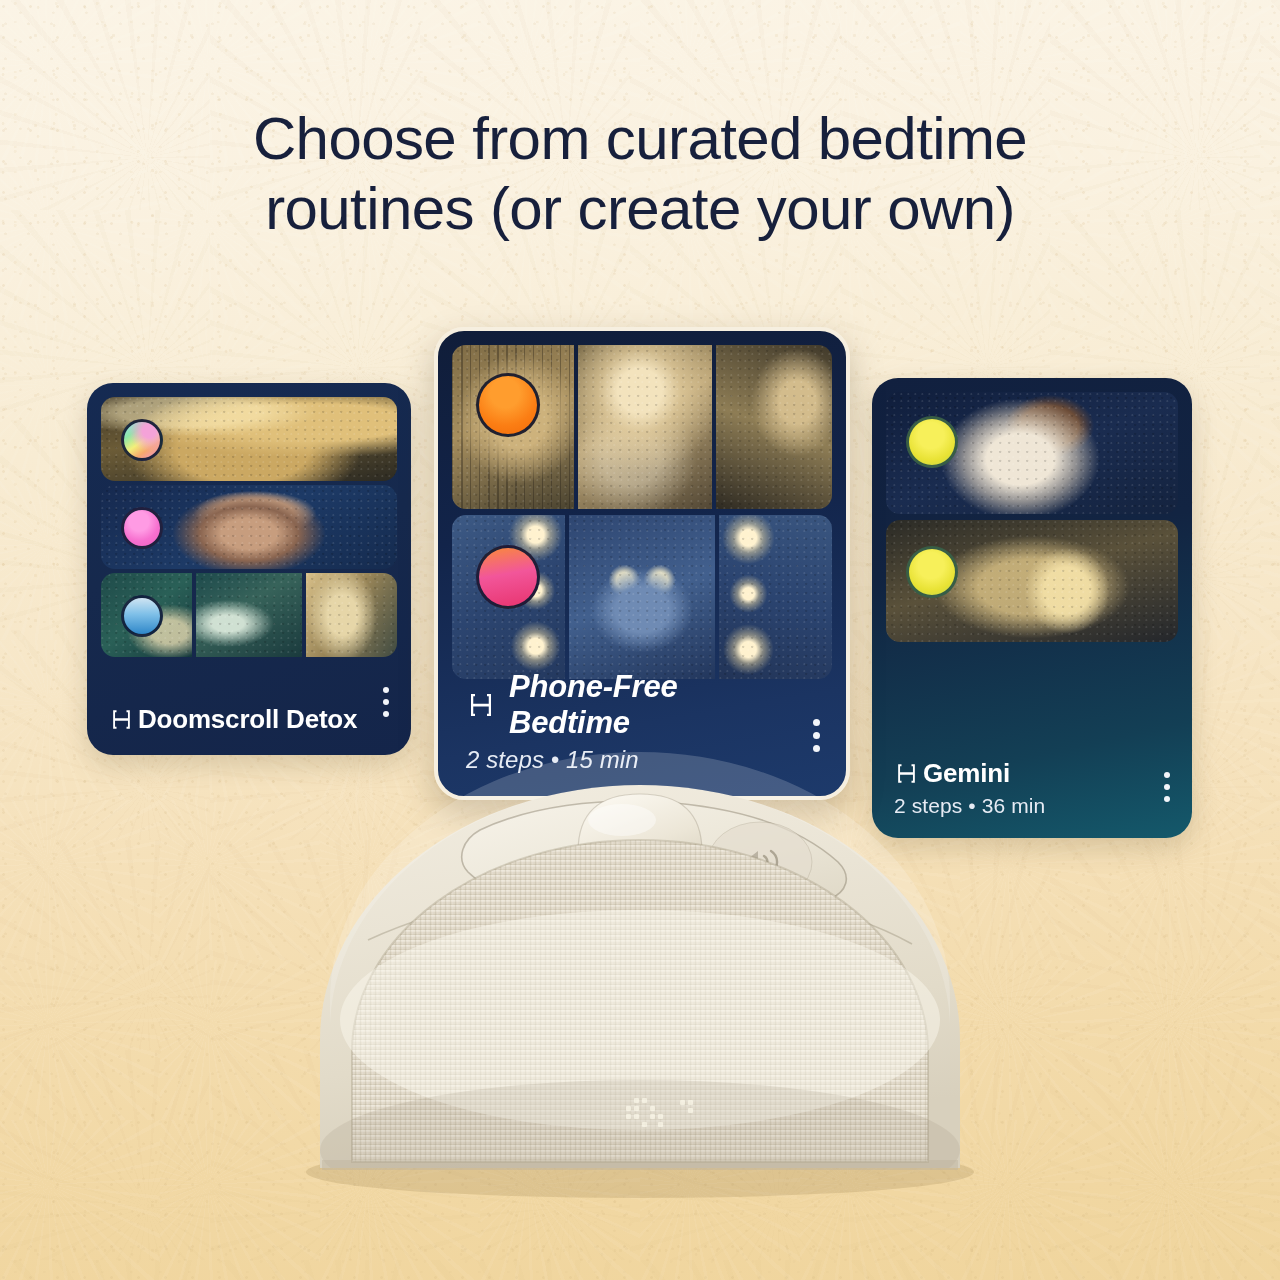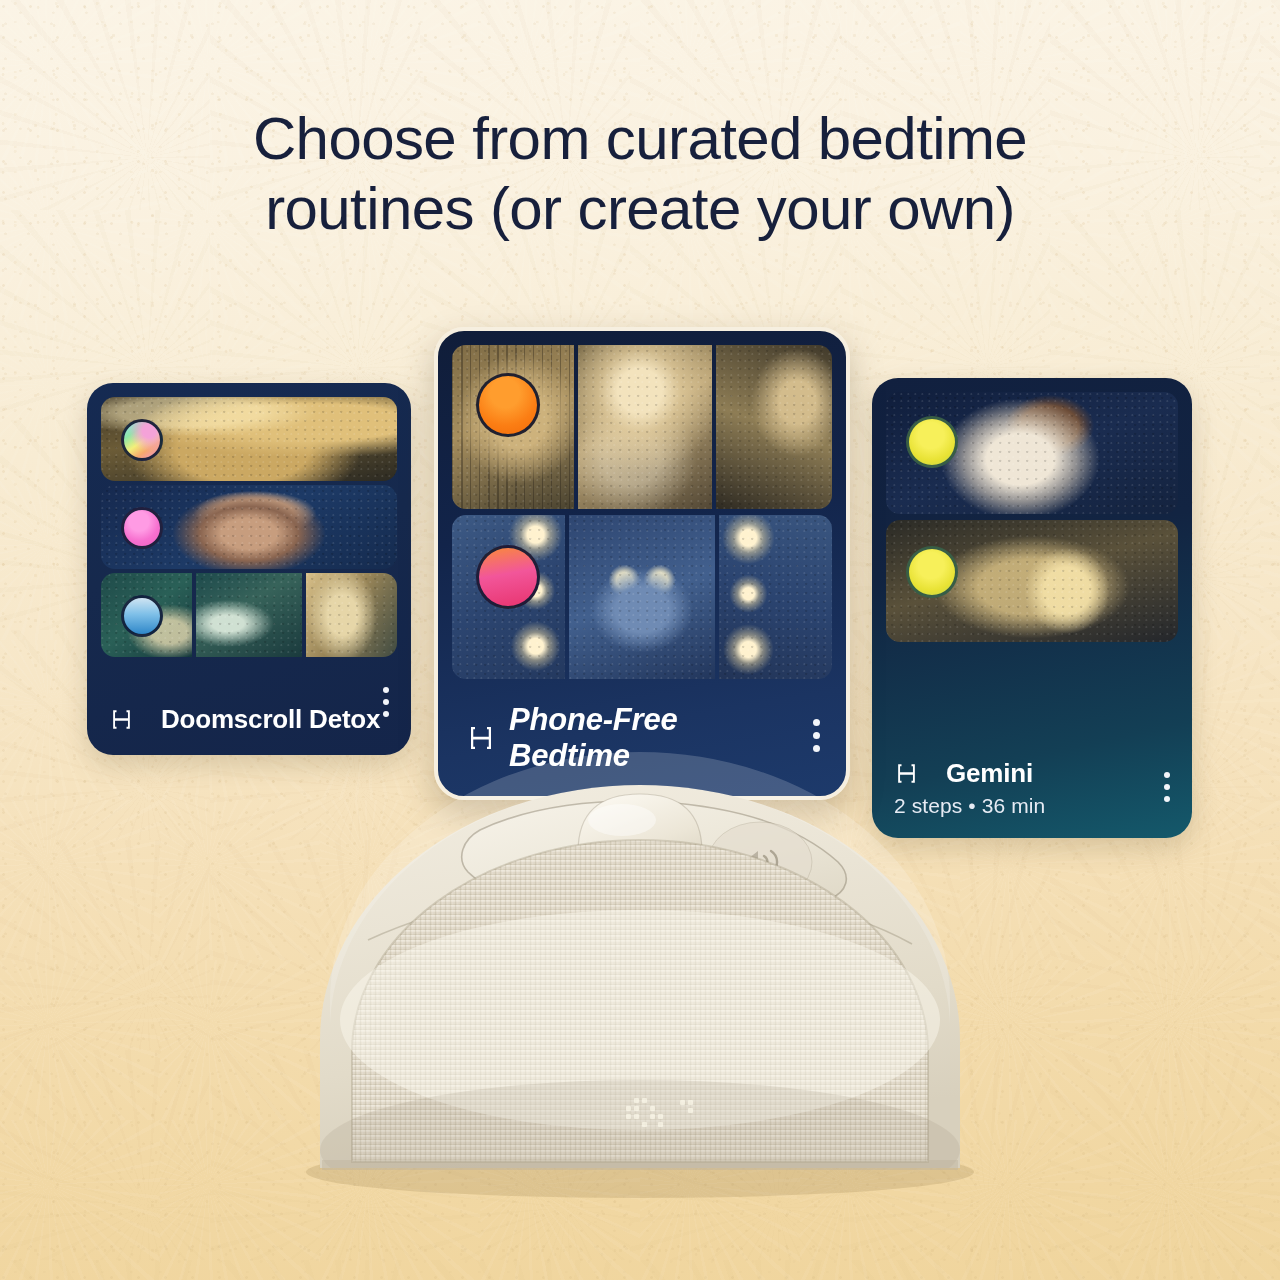--- a/index.html
+++ b/index.html
@@ -224,21 +224,21 @@
     background-size: 7px 7px, 9px 9px;
     pointer-events: none;
   }
 
   
   .card-foot {
     position: absolute;
     left: 0; right: 0; bottom: 0;
     padding: 0 22px 20px 22px;
   }
-  .foot-title-row { display: flex; align-items: center; gap: 27px; }
+  .foot-title-row { display: flex; align-items: center; gap: 4px; }
   .home-icon { width: 25px; height: 25px; flex: 0 0 auto; display: block; }
   .card-title {
     color: #ffffff;
     font-weight: 600;
     letter-spacing: -0.2px;
   }
   .card-sub {
     color: #e6ebf4;
     margin-top: 5px;
     letter-spacing: 0.1px;
@@ -353,20 +353,21 @@
       <div class="badge badge-magenta" style="left:38px; top:214px; width:64px; height:64px;"></div>
     </div>
 
     <div class="card-foot" style="padding: 0 40px 22px 28px; font-style: italic;">
       <div class="foot-title-row" style="gap:13px;">
         <svg class="home-icon" style="width:30px;height:30px;" viewBox="0 0 24 24">
           <path d="M4 3.2 H7.2 V5.0 H5.8 V10.9 H18.2 V5.0 H16.8 V3.2 H20 V20.8 H16.8 V19.0 H18.2 V13.1 H5.8 V19.0 H7.2 V20.8 H4 Z" fill="#ffffff"></path>
         </svg>
         <div class="card-title">Phone-Free Bedtime</div>
       </div>
+      <div class="card-sub">2 steps • 15 min</div>
     </div>
 
     <div class="kebab">
       <i></i>
       <i></i>
       <i></i>
     </div>
   </div>
 </div>
 

